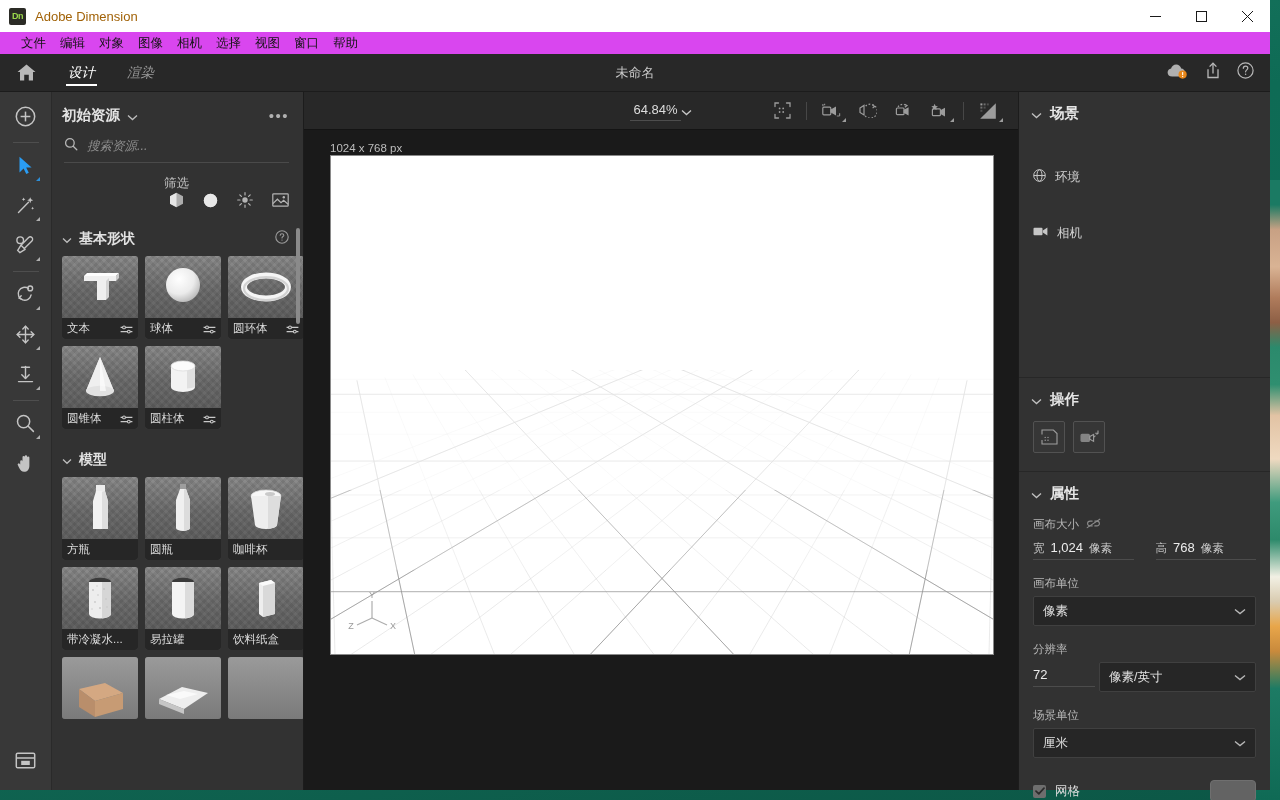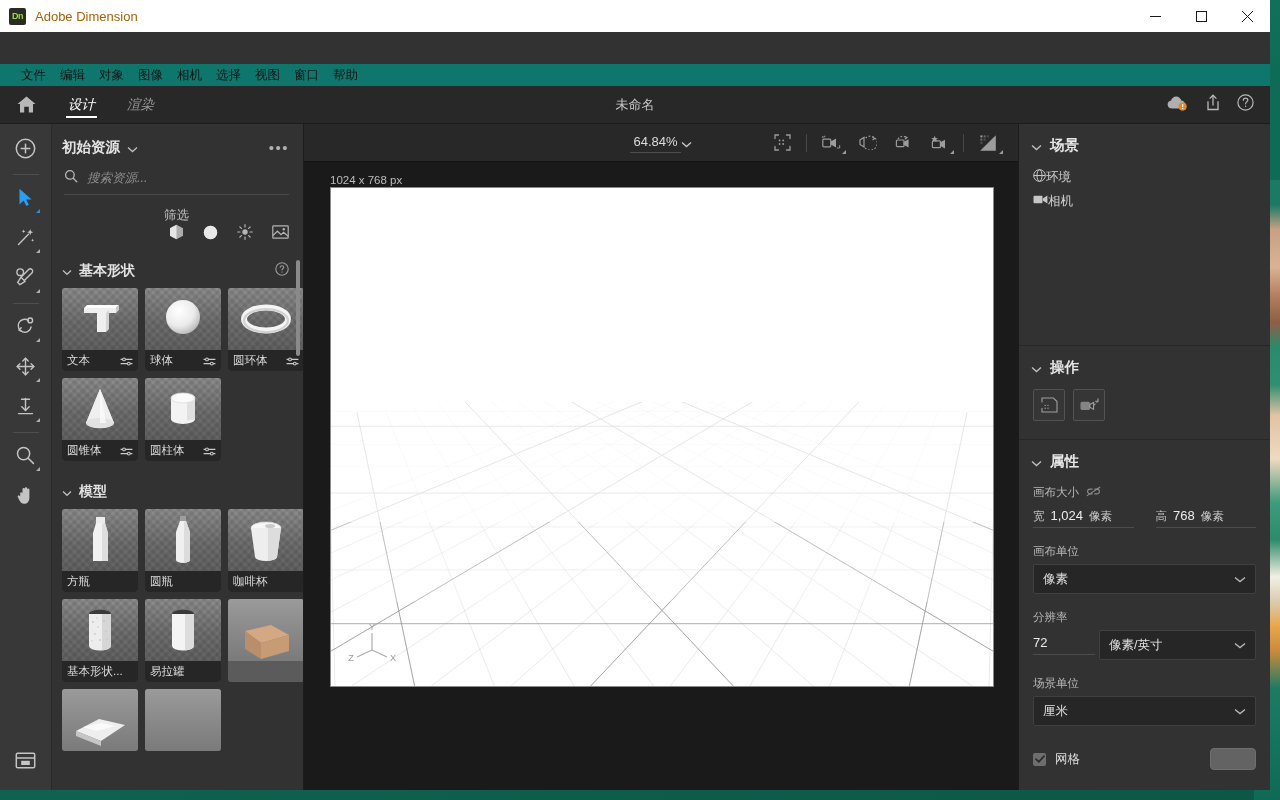--- a/index.html
+++ b/index.html
@@ -53,22 +53,22 @@
   #app-title { margin-left:9px; font-size:13px; color:#a16207; }
   #winbtns { margin-left:auto; display:flex; height:32px; }
   .winbtn {
     width:46px; height:32px; display:flex; align-items:center; justify-content:center;
     color:#1a1a1a;
   }
   .winbtn svg { display:block; }
 
   
   #menubar {
-    height:22px; background:#0f766e; display:flex; align-items:center;
-    padding-left:14px; flex:none; gap:0px;margin-top:32px;
+    height:22px; background:#d946ef; display:flex; align-items:center;
+    padding-left:14px; flex:none; gap:0px;
   }
   .menu-item {
     font-size:12.5px; color:#141414; padding:1px 7px; cursor:default;
     line-height:18px;
   }
 
   
   #header {
     height:38px; background:#282828; display:flex; align-items:stretch;
     flex:none; position:relative; border-bottom:1px solid #1c1c1c;
@@ -230,22 +230,22 @@
   #rightpanel {
     width:252px; background:#323232; flex:none; display:flex; flex-direction:column;
     border-left:1px solid #1c1c1c;
   }
   .rp-sec { border-bottom:1px solid #272727; }
   .rp-head {
     display:flex; align-items:center; padding:12px 14px 10px 12px;
   }
   .rp-title { font-size:14.5px; color:#e6e6e6; font-weight:bold; margin-left:8px; }
   .scene-row {
-    display:flex; align-items:center; padding:3px 14px 3px 14px;
-    height:24px; color:#d2d2d2; font-size:12.5px;
+    display:flex; align-items:center; gap:9px; padding:3px 14px 3px 14px;
+    height:24px; color:#d2d2d2; font-size:12.5px;margin-top:32px;
   }
   #scene-list { padding-bottom:132px; }
   #ops-btns { display:flex; gap:8px; padding:2px 14px 18px 14px; }
   .opbtn {
     width:32px; height:32px; border:1px solid #525252; border-radius:2px;
     display:flex; align-items:center; justify-content:center; color:#9e9e9e;
     background:#363636;
   }
 
   .prop-label { font-size:11.5px; color:#b6b6b6; }
@@ -752,37 +752,49 @@
                   <circle cx="11" cy="28" r=".9"></circle>
                     <circle cx="22" cy="25" r=".8"></circle>
                     <circle cx="16" cy="34" r="1"></circle>
                   <circle cx="8" cy="35" r=".7"></circle>
                     <circle cx="23" cy="33" r=".7"></circle>
                     <circle cx="13" cy="12" r=".7"></circle>
                 </g>
               </svg>
             </div>
             <div class="cap">
-              <span class="lbl">基本形状...</span>
+              <span class="lbl">带冷凝水...</span>
             </div>
           </div>
 
           <div class="asset">
             <div class="thumb">
               <svg class="sh" width="32" height="48" viewBox="0 0 32 48">
                 <ellipse cx="16" cy="8" rx="11" ry="4.2" fill="#3a3a3a"></ellipse>
                 <path d="M5 8 L5 40 a11 4.5 0 0 0 22 0 L27 8 Z" fill="#f4f4f4"></path>
                 <path d="M18 8 L18 44.4 a11 4.5 0 0 0 9 -4.4 L27 8 Z" fill="#dcdcdc"></path>
               </svg>
             </div>
             <div class="cap">
               <span class="lbl">易拉罐</span>
             </div>
           </div>
 
+          <div class="asset">
+            <div class="thumb">
+              <svg class="sh" width="32" height="48" viewBox="0 0 32 48">
+                <path d="M9 9 L21 6 L25 9 L25 40 L13 43 L9 40 Z" fill="#eeeeee"></path>
+                <path d="M9 9 L21 6 L25 9 L13 12 Z" fill="#fbfbfb"></path>
+                <path d="M13 12 L25 9 L25 40 L13 43 Z" fill="#d9d9d9"></path>
+              </svg>
+            </div>
+            <div class="cap">
+              <span class="lbl">饮料纸盒</span>
+            </div>
+          </div>
 
           <div class="asset plain">
             <div class="thumb">
               <svg class="sh" width="58" height="40" viewBox="0 0 58 40" style="top:68%">
                 <path d="M8 10 L34 4 L52 14 L24 22 Z" fill="#d4a882"></path>
                 <path d="M8 10 L24 22 L24 38 L8 28 Z" fill="#b98e6b"></path>
                 <path d="M52 14 L24 22 L24 38 L52 30 Z" fill="#c79b74"></path>
               </svg>
             </div>
 

